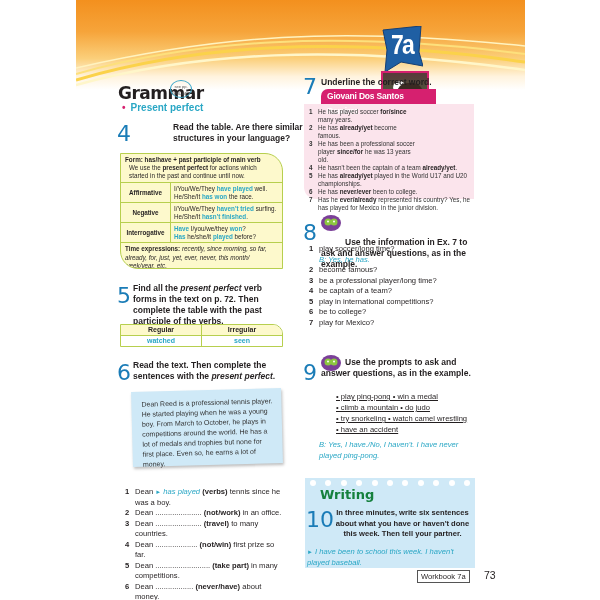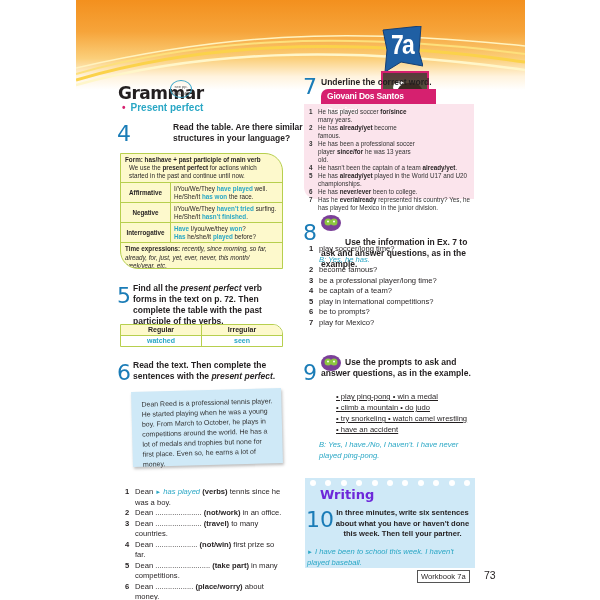--- a/index.html
+++ b/index.html
@@ -72,21 +72,21 @@
   .ex7-list .n { width: 9px; font-weight: bold; flex-shrink: 0; }
   .ex7-list b { font-weight: bold; color: #231f20; }
 
   .pair-icon { position: absolute; width: 20px; height: 16px; }
 
   .bullets { position: absolute; left: 336px; top: 391px; font: 7.6px "Liberation Sans", sans-serif; line-height: 11px; text-decoration: underline; }
 
   .writing-box { position: absolute; left: 305px; top: 478px; width: 170px; height: 90px; background: #cfe9f7; overflow: hidden; }
   .writing-box .holes { position: absolute; left: 0; top: 2px; width: 170px; height: 6px; display: flex; justify-content: space-around; }
   .writing-box .holes span { width: 6px; height: 6px; border-radius: 50%; background: #fff; }
-  .writing-title { position: absolute; left: 320px; top: 487px; font: bold 13px "DejaVu Sans", sans-serif; color: #6d28d9; }
+  .writing-title { position: absolute; left: 320px; top: 487px; font: bold 13px "DejaVu Sans", sans-serif; color: #15803d; }
   .writing-inst { position: absolute; left: 330px; top: 508px; width: 145px; font: bold 7.6px "Liberation Sans", sans-serif; line-height: 10.5px; text-align: center; }
   .writing-ex { position: absolute; left: 307px; top: 547px; width: 168px; font: italic 7.6px "Liberation Sans", sans-serif; line-height: 10.5px; color: #2aa7c5; }
 
   .workbook { position: absolute; left: 417px; top: 570px; border: 1px solid #555; padding: 0 3px; font: 7.6px "Liberation Sans", sans-serif; line-height: 11px; }
   .page-num { position: absolute; left: 484px; top: 569px; font: 10.5px "Liberation Sans", sans-serif; }
 </style>
 </head>
 <body>
 
 <div class="page">
@@ -183,21 +183,21 @@
   <div class="li">
       <span class="n">4</span>
       <span><span>Dean </span><span>....................</span> <b>(not/win)</b><span> first prize so far.</span></span>
     </div>
   <div class="li">
       <span class="n">5</span>
       <span><span>Dean </span><span>..........................</span> <b>(take part)</b><span> in many competitions.</span></span>
     </div>
   <div class="li">
       <span class="n">6</span>
-      <span><span>Dean </span><span>..................</span> <b>(place/worry)</b><span> about money.</span></span>
+      <span><span>Dean </span><span>..................</span> <b>(never/have)</b><span> about money.</span></span>
     </div>
 </div>
 
 <div class="ex-num" style="left:303px; top:76px;">7</div>
 <div class="ex-inst" style="left:321px; top:77px; width:120px;">Underline the correct word.</div>
 
 <div class="ex7-box"></div>
 <div class="name-bar">Giovani Dos Santos Ramirez</div>
 
 <div class="ex7-list">
@@ -261,21 +261,21 @@
   <div class="li">
       <span class="n">4</span>
       <span>be captain of a team?</span>
     </div>
   <div class="li">
       <span class="n">5</span>
       <span>play in international competitions?</span>
     </div>
   <div class="li">
       <span class="n">6</span>
-      <span>be to prompts?</span>
+      <span>be to college?</span>
     </div>
   <div class="li">
       <span class="n">7</span>
       <span>play for Mexico?</span>
     </div>
 </div>
 
 <div class="ex-num" style="left:303px; top:362px;">9</div>
 <svg class="pair-icon" style="left:321px; top:355px;" viewBox="0 0 20 16">
   <ellipse cx="10" cy="8" rx="10" ry="8" fill="#7b3f98"></ellipse>

